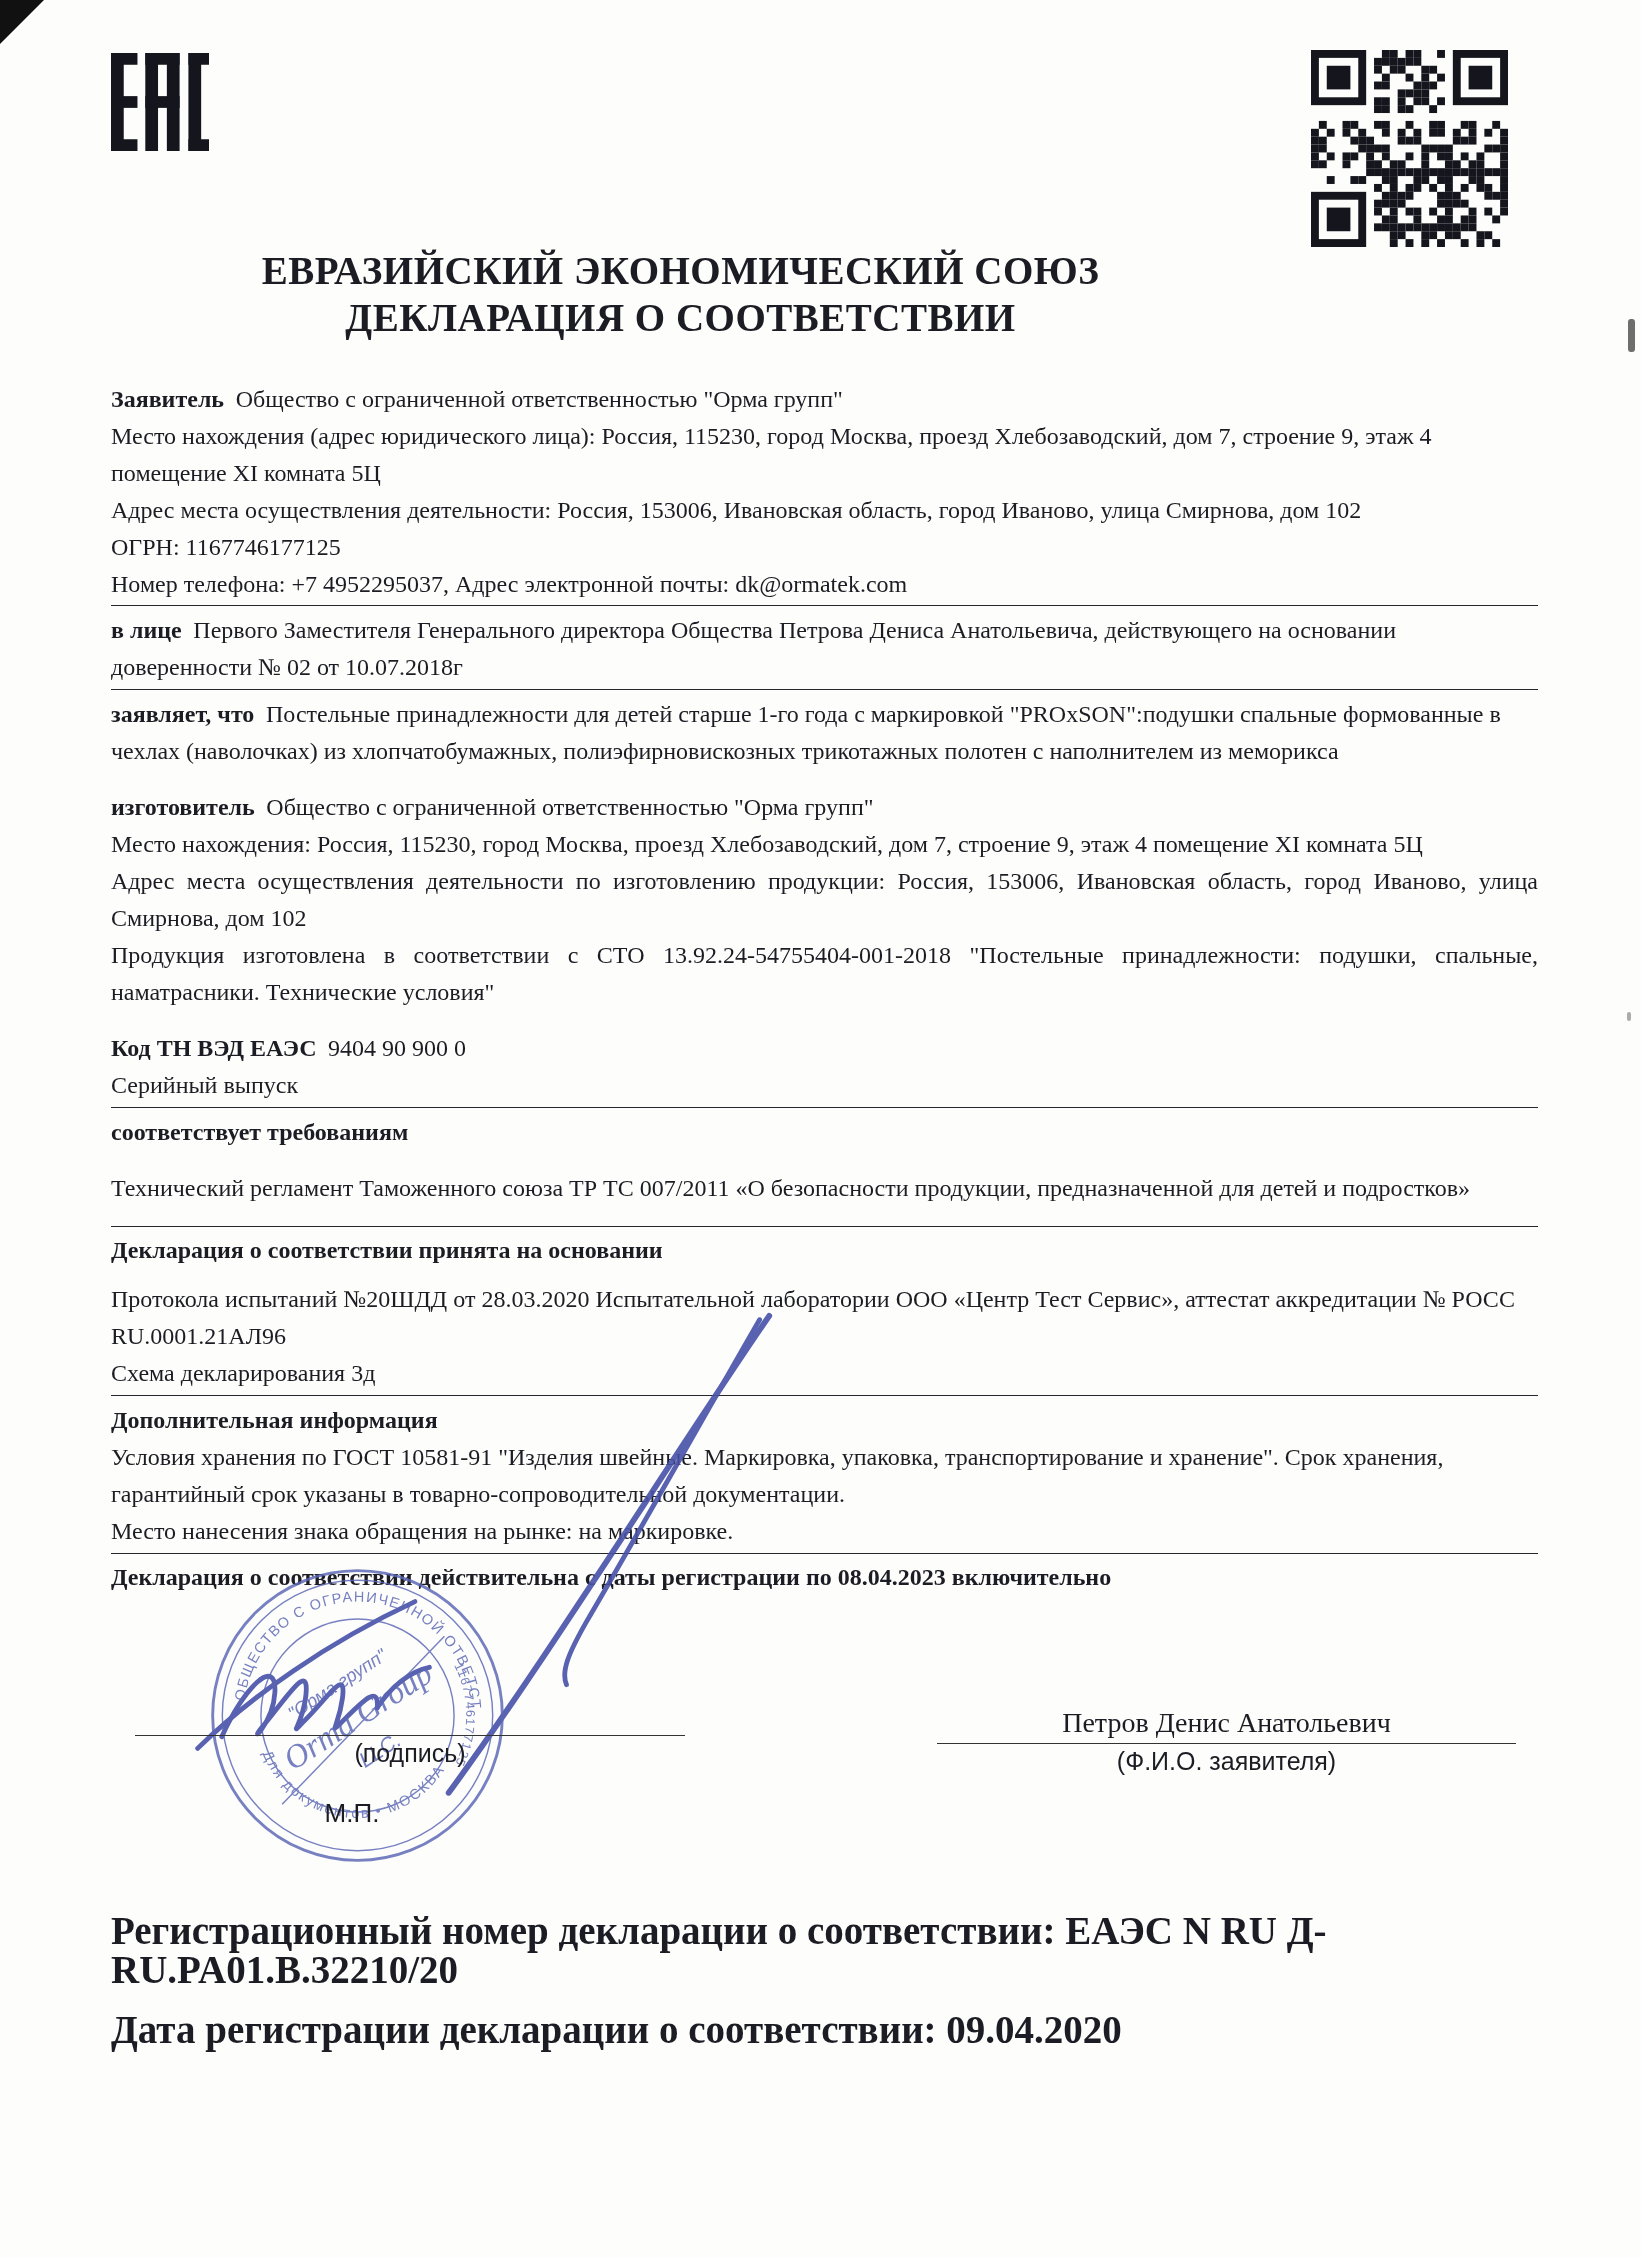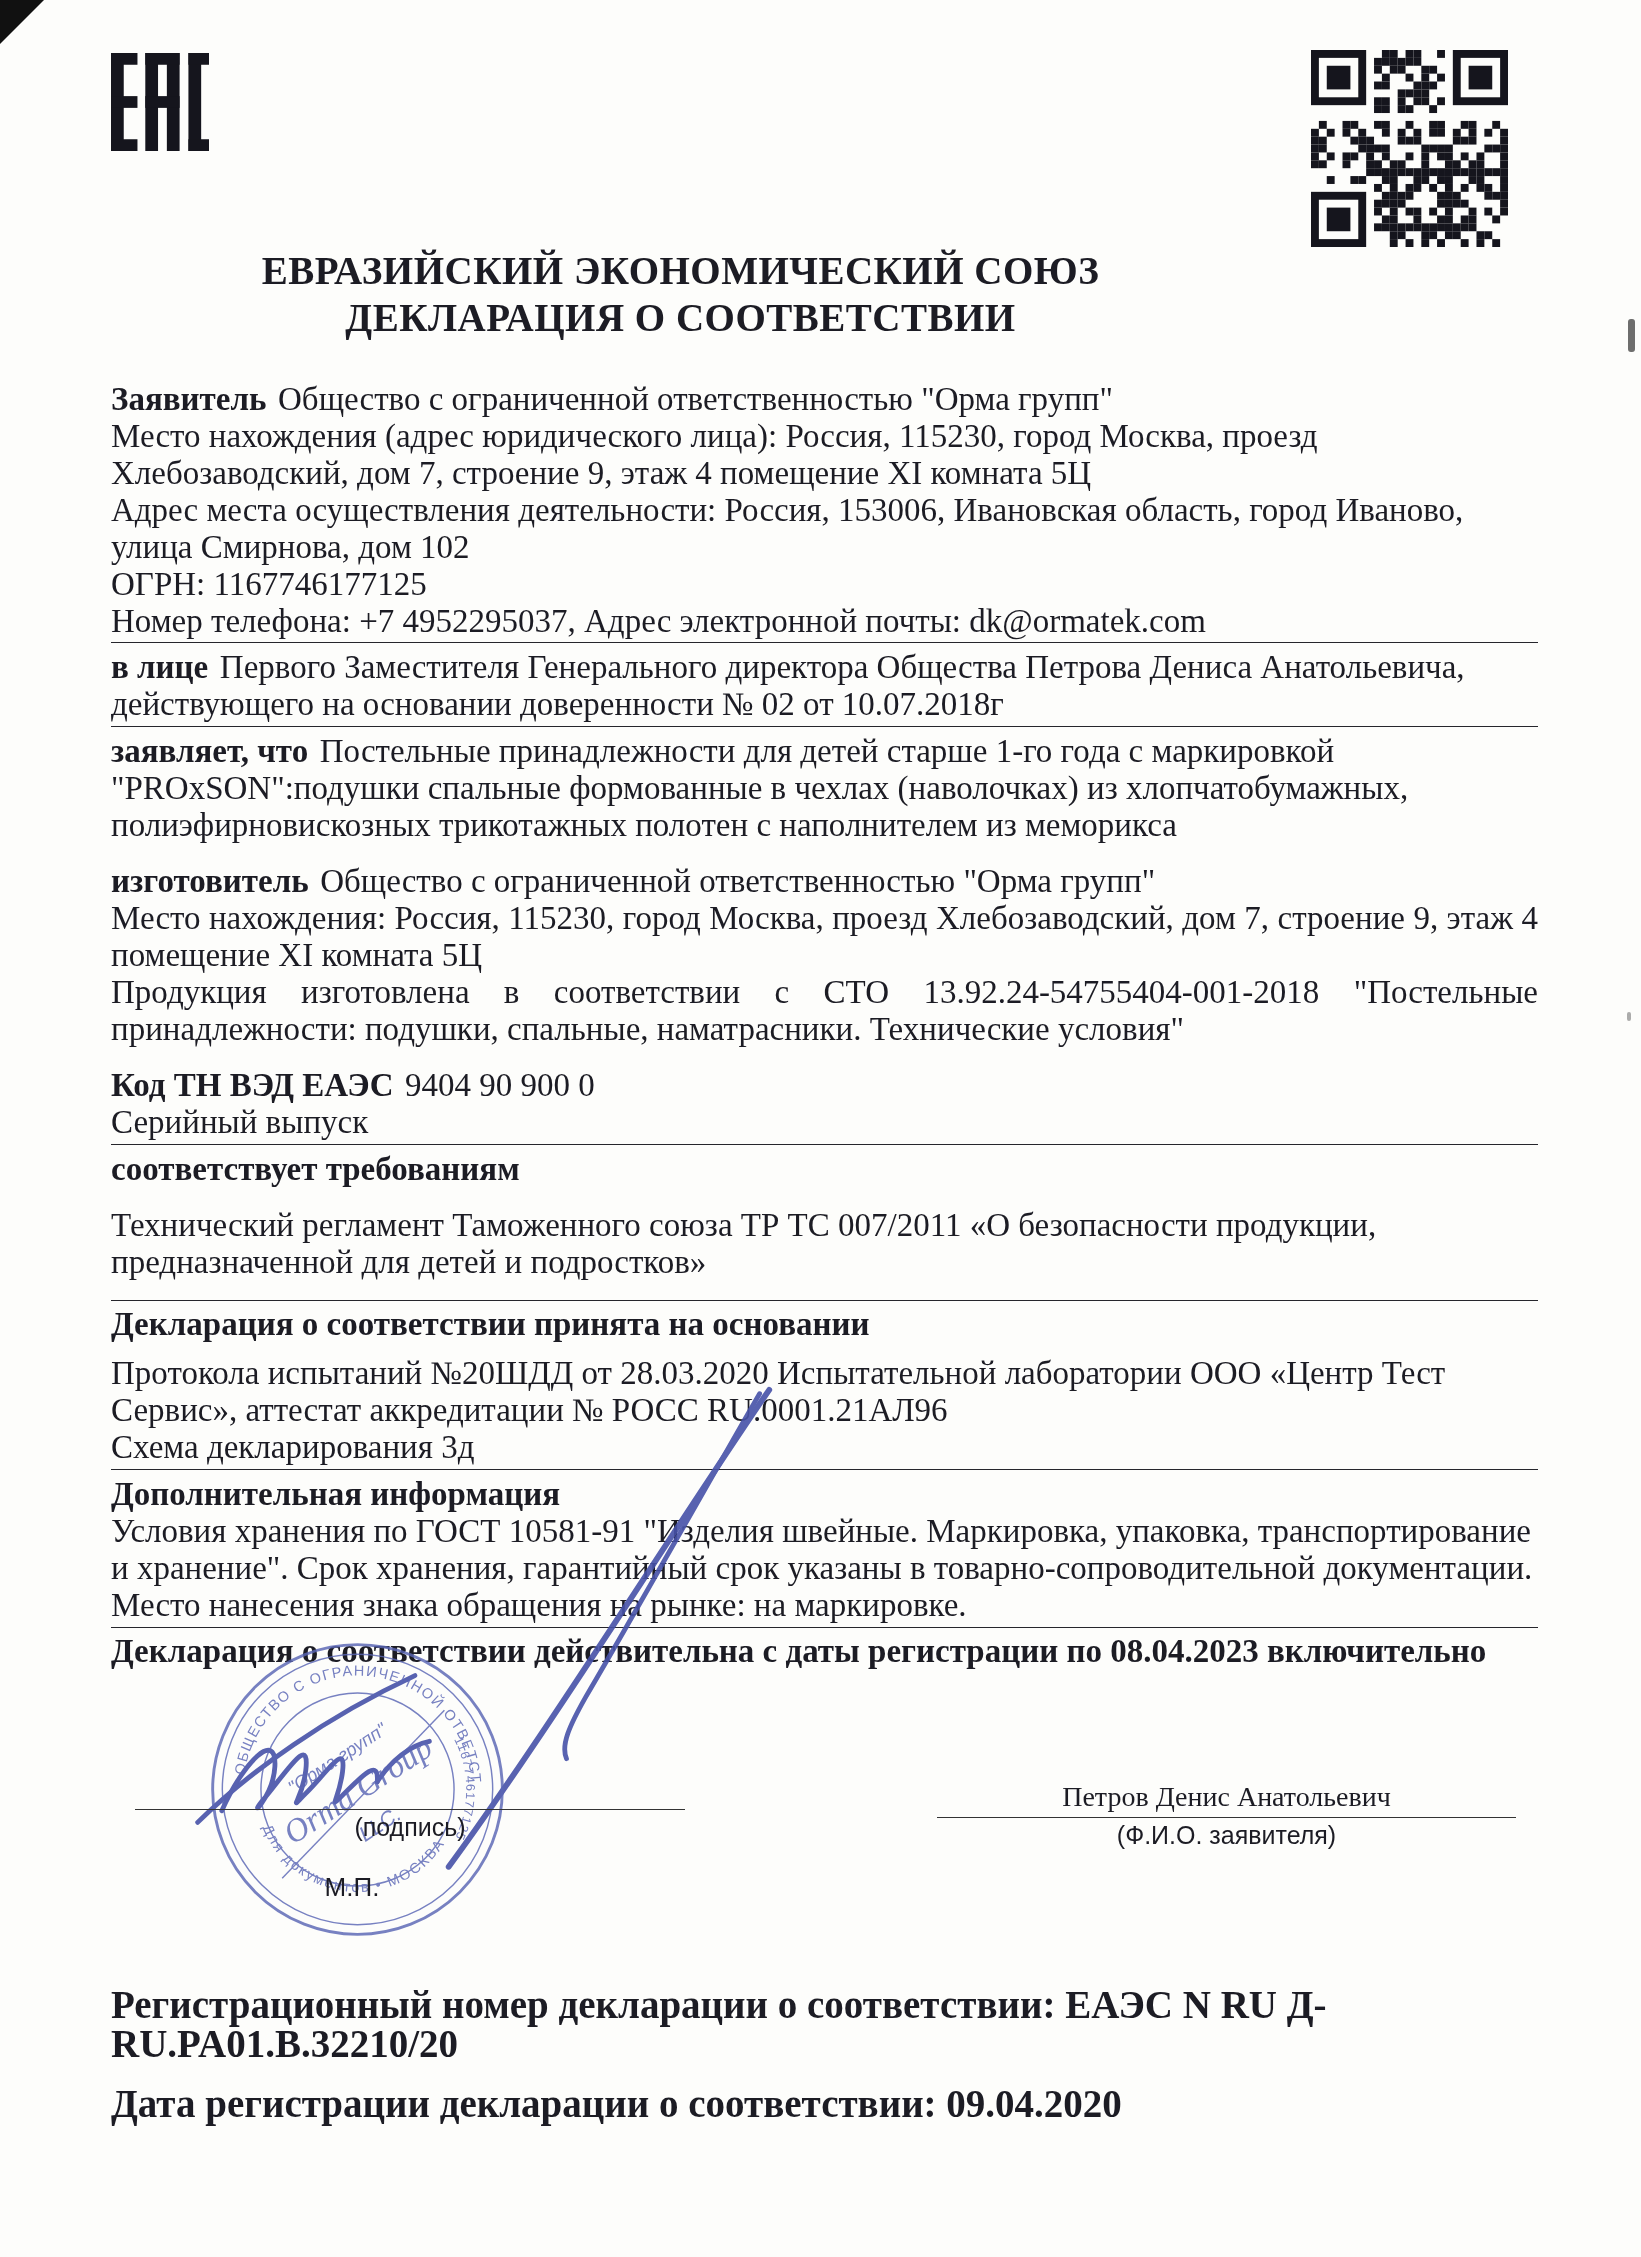--- a/index.html
+++ b/index.html
@@ -16,21 +16,21 @@
   .edge-dot{position:absolute;right:9.7px;top:1012px;width:4.8px;height:8.7px;background:#777;border-radius:1.9px;opacity:.6;}
 
   .doc{position:absolute;left:111px;top:0;width:1427px;}
 
   .eac-logo{margin-top:53px;width:98px;height:98px;}
   .qr{position:absolute;left:1311px;top:50px;width:197px;height:197px;}
 
   .title-wrap{width:1139px;margin-top:93px;text-align:center;}
   .title{font-size:39px;font-weight:bold;line-height:1.2;letter-spacing:0.5px;}
 
-  p{margin:0;font-size:33px;line-height:37px;}
+  p{margin:0;font-size:24px;line-height:37px;}
   .b{font-weight:bold;}
   .lbl{font-weight:bold;padding-right:11.6px;}
   .just{text-align:justify;}
   .rule{border:none;border-top:1.9px solid #26262c;margin:2.9px 0 5.8px 0;width:100%;}
 
   .sec-applicant{margin-top:39px;}
   .mt8{margin-top:19px;} .mt12{margin-top:11.6px;}
 
   .sign-block{position:relative;margin-top:25px;height:246px;}
   .sign-left{position:absolute;left:24px;top:0;width:550px;text-align:center;
@@ -337,20 +337,21 @@
     <hr class="rule">
 
     
     <p><span class="lbl">в лице</span><span>Первого Заместителя Генерального директора Общества Петрова Дениса Анатольевича, действующего на основании доверенности № 02 от 10.07.2018г</span></p>
     <hr class="rule">
 
     
     <p><span class="lbl">заявляет, что</span><span>Постельные принадлежности  для детей старше 1-го года с маркировкой "PROxSON":подушки спальные формованные в чехлах (наволочках) из хлопчатобумажных, полиэфирновискозных трикотажных полотен с наполнителем из меморикса</span></p>
     <p class="mt8"><span class="lbl">изготовитель</span><span>Общество с ограниченной ответственностью "Орма групп"</span></p>
     <p class="just">Место нахождения: Россия, 115230, город Москва, проезд Хлебозаводский, дом 7, строение 9, этаж 4 помещение XI комната 5Ц</p>
+    <p class="just">Адрес места осуществления деятельности по изготовлению продукции: Россия, 153006, Ивановская область, город Иваново, улица Смирнова, дом 102</p>
     <p class="just">Продукция изготовлена в соответствии с СТО 13.92.24-54755404-001-2018 "Постельные принадлежности: подушки, спальные, наматрасники. Технические условия"</p>
     <p class="mt8"><span class="lbl">Код ТН ВЭД ЕАЭС</span><span>9404 90 900 0</span></p>
     <p>Серийный выпуск</p>
     <hr class="rule">
 
     
     <p class="b">соответствует требованиям</p>
     <p class="mt8">Технический регламент Таможенного союза ТР ТС 007/2011 «О безопасности продукции, предназначенной для детей и подростков»</p>
     <hr class="rule mt8">
 

